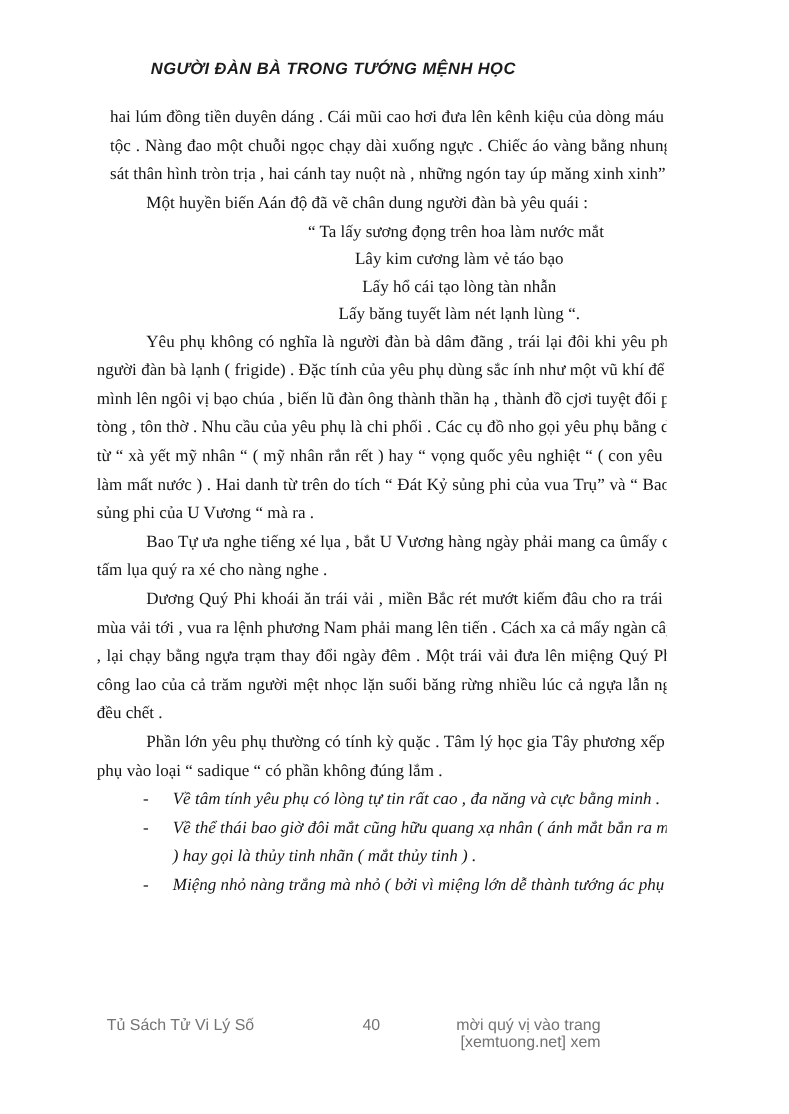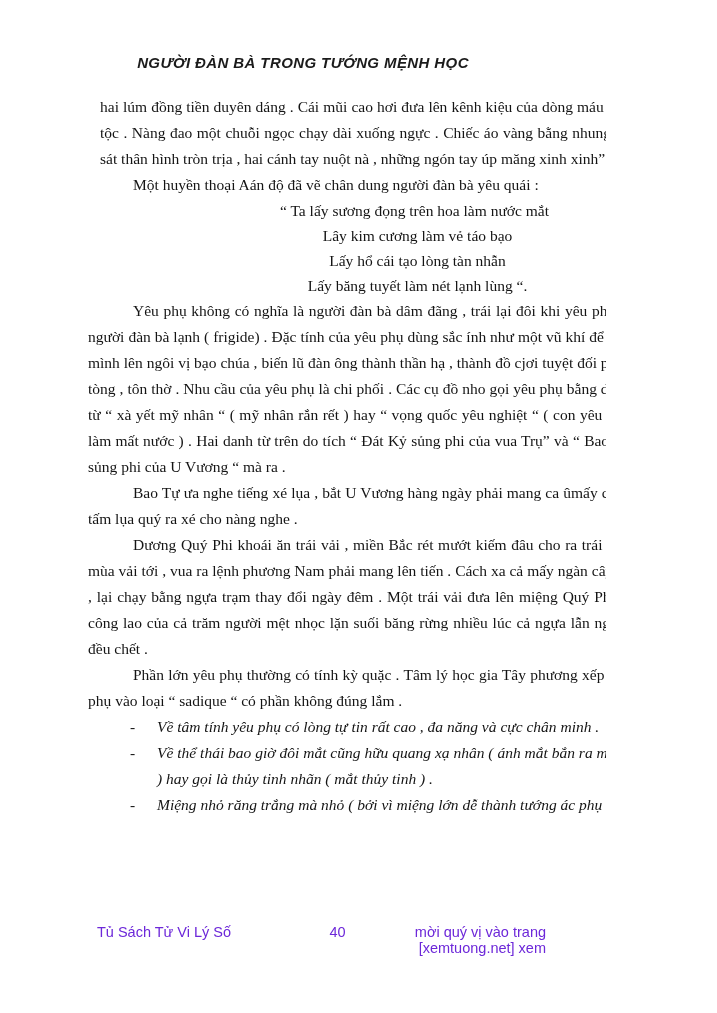--- a/index.html
+++ b/index.html
@@ -68,68 +68,68 @@
   }
   .footer {
     position: absolute;
     top: 924px;
     left: 97px;
     right: 60px;
     display: flex;
     align-items: baseline;
     font-family: "Liberation Sans", sans-serif;
     font-size: 14.5px;
-    color: #6d28d9;
+    color: #737373;
   }
   .footer .left  { flex: 1; text-align: left; }
   .footer .mid   { flex: 0 0 auto; text-align: right; margin-left: 32px; }
   .footer .right { flex: 1; text-align: right; }
 </style>
 </head>
 <body>
 
 <div class="page">
 
   <div class="running-head">NGƯỜI ĐÀN BÀ TRONG TƯỚNG MỆNH HỌC</div>
 
   <div class="content">
 
     <p class="para no-indent">hai lúm đồng tiền duyên dáng . Cái mũi cao hơi đưa lên kênh kiệu của dòng máu quý tộc . Nàng đao một chuỗi ngọc chạy dài xuống ngực . Chiếc áo vàng bằng nhung bó sát thân hình tròn trịa , hai cánh tay nuột nà , những ngón tay úp măng xinh xinh”</p>
 
-    <p class="para">Một huyền thoại Aán độ đã vẽ chân dung người đàn bà yêu quái :</p>
+    <p class="para">Một huyền biến Aán độ đã vẽ chân dung người đàn bà yêu quái :</p>
 
     <div class="poem">
       <div class="poem-line l1">“ Ta lấy sương đọng trên hoa làm nước mắt</div>
       <div class="poem-line l3">Lây kim cương làm vẻ táo bạo</div>
       <div class="poem-line l4">Lấy hổ cái tạo lòng tàn nhẫn</div>
       <div class="poem-line l5">Lấy băng tuyết làm nét lạnh lùng “.</div>
     </div>
 
     <p class="para">Yêu phụ không có nghĩa là người đàn bà dâm đãng , trái lại đôi khi yêu phụ là người đàn bà lạnh ( frigide) . Đặc tính của yêu phụ dùng sắc ính như một vũ khí để đưa mình lên ngôi vị bạo chúa , biến lũ đàn ông thành thần hạ , thành đồ cjơi tuyệt đối phục tòng , tôn thờ . Nhu cầu của yêu phụ là chi phối . Các cụ đồ nho gọi yêu phụ bằng danh từ “ xà yết mỹ nhân “ ( mỹ nhân rắn rết ) hay “ vọng quốc yêu nghiệt “ ( con yêu tinh làm mất nước ) . Hai danh từ trên do tích “ Đát Kỷ sủng phi của vua Trụ” và “ Bao Tự sủng phi của U Vương “ mà ra .</p>
 
     <p class="para">Bao Tự ưa nghe tiếng xé lụa , bắt U Vương hàng ngày phải mang ca ûmấy chục tấm lụa quý ra xé cho nàng nghe .</p>
 
     <p class="para">Dương Quý Phi khoái ăn trái vải , miền Bắc rét mướt kiếm đâu cho ra trái đó , mùa vải tới , vua ra lệnh phương Nam phải mang lên tiến . Cách xa cả mấy ngàn cây số , lại chạy bằng ngựa trạm thay đổi ngày đêm . Một trái vải đưa lên miệng Quý Phi là công lao của cả trăm người mệt nhọc lặn suối băng rừng nhiều lúc cả ngựa lẫn người đều chết .</p>
 
     <p class="para">Phần lớn yêu phụ thường có tính kỳ quặc . Tâm lý học gia Tây phương xếp yêu phụ vào loại “ sadique “ có phần không đúng lắm .</p>
 
 
     <div class="bullet">
       <span class="dash">-</span>
-      <span>Về tâm tính yêu phụ có lòng tự tin rất cao , đa năng và cực chân minh .</span>
+      <span>Về tâm tính yêu phụ có lòng tự tin rất cao , đa năng và cực bằng minh .</span>
     </div>
 
     <div class="bullet">
       <span class="dash">-</span>
       <span>Về thể thái bao giờ đôi mắt cũng hữu quang xạ nhân ( ánh mắt bắn ra mạnh ) hay gọi là thủy tinh nhãn ( mắt thủy tinh ) .</span>
     </div>
 
     <div class="bullet">
       <span class="dash">-</span>
-      <span>Miệng nhỏ răng trắng mà nhỏ ( bởi vì miệng lớn dễ thành tướng ác phụ</span>
+      <span>Miệng nhỏ nàng trắng mà nhỏ ( bởi vì miệng lớn dễ thành tướng ác phụ</span>
     </div>
 
   </div>
 
   <div class="footer">
     <span class="left">Tủ Sách Tử Vi Lý Số</span>
     <span class="mid">40</span>
     <span class="right">mời quý vị vào trang [xemtuong.net] xem</span>
   </div>
 

